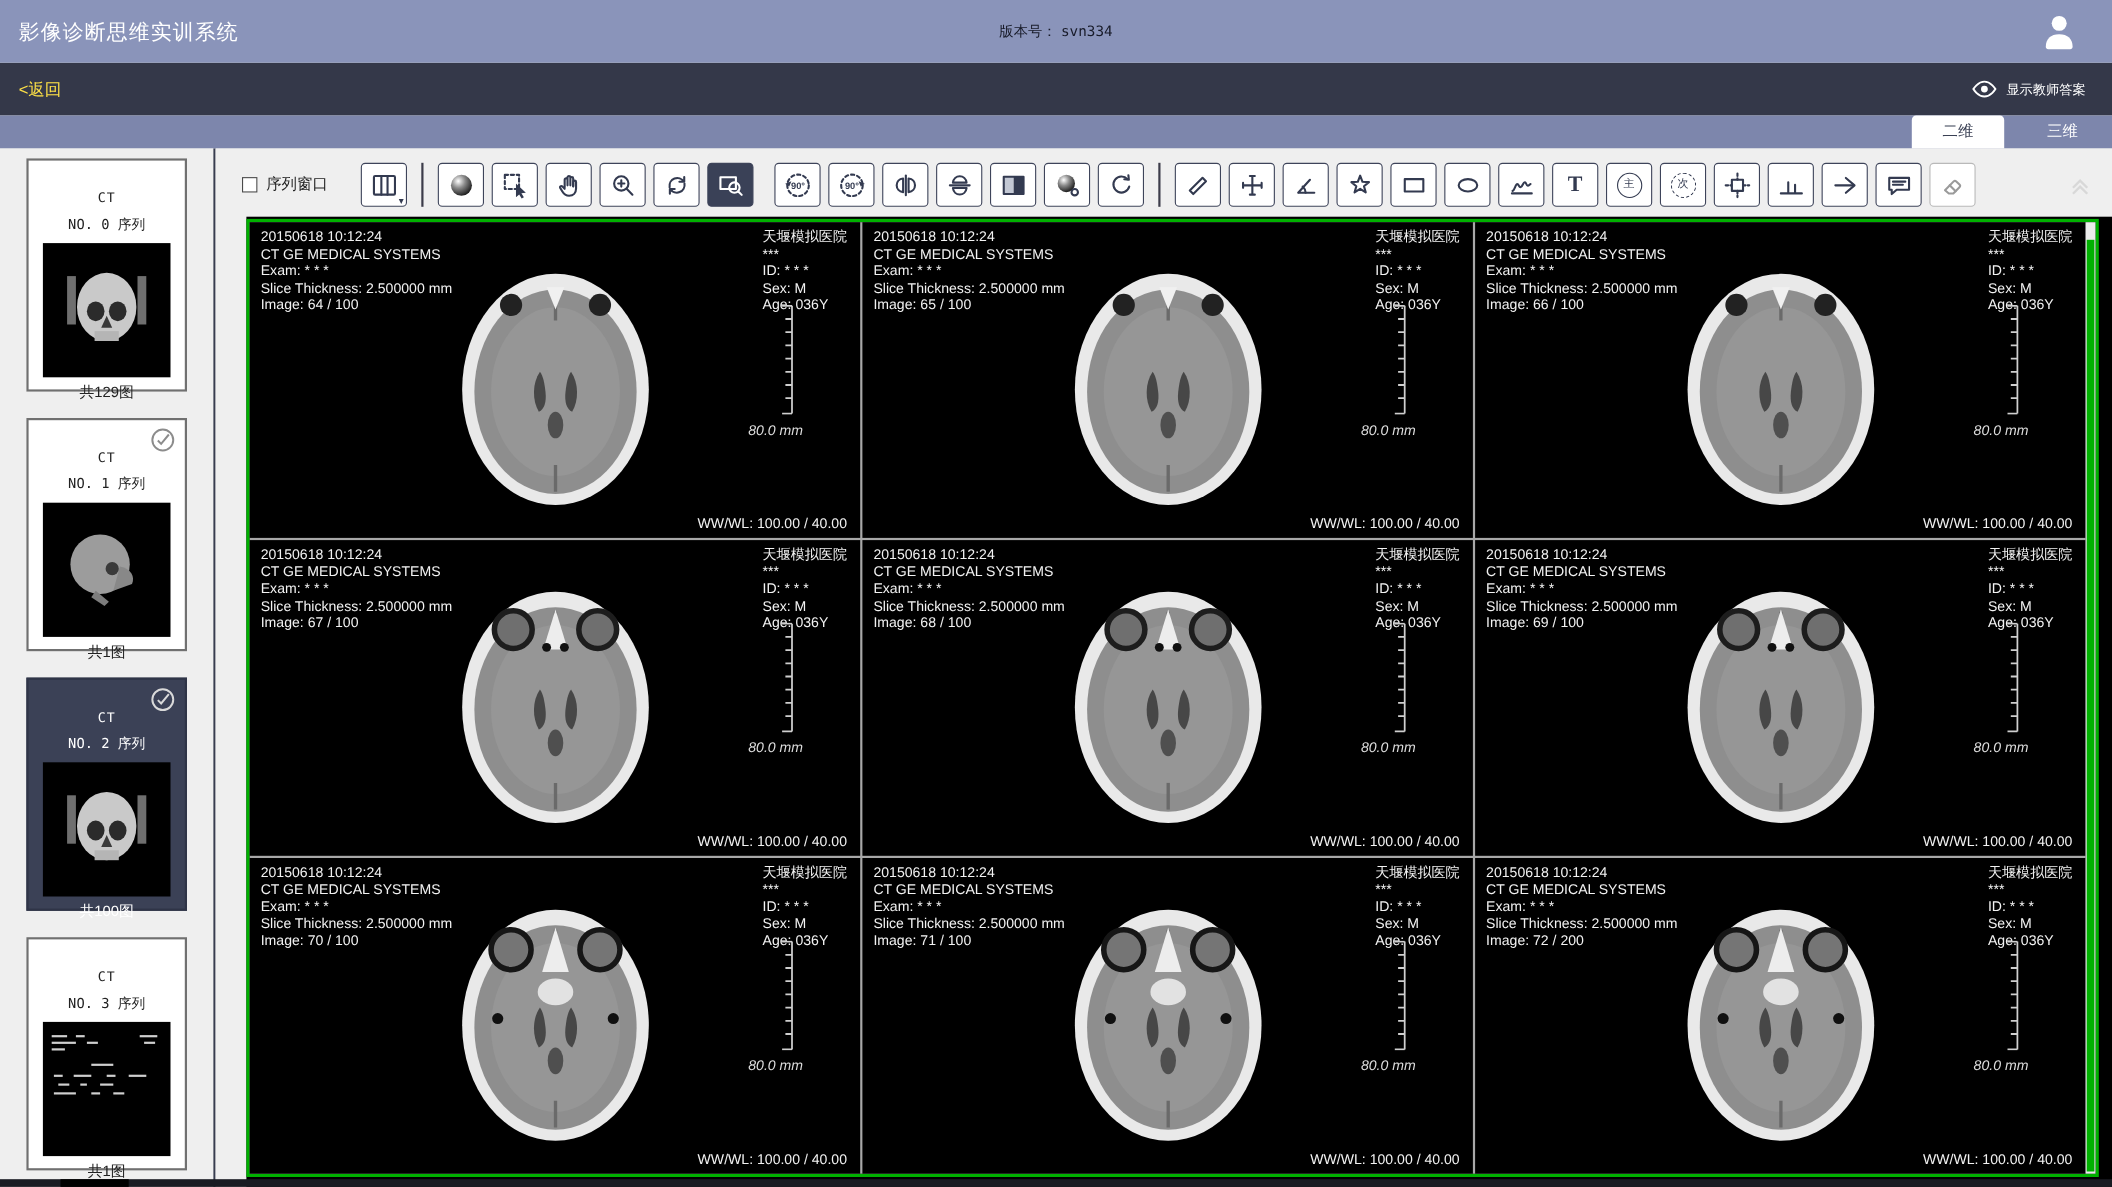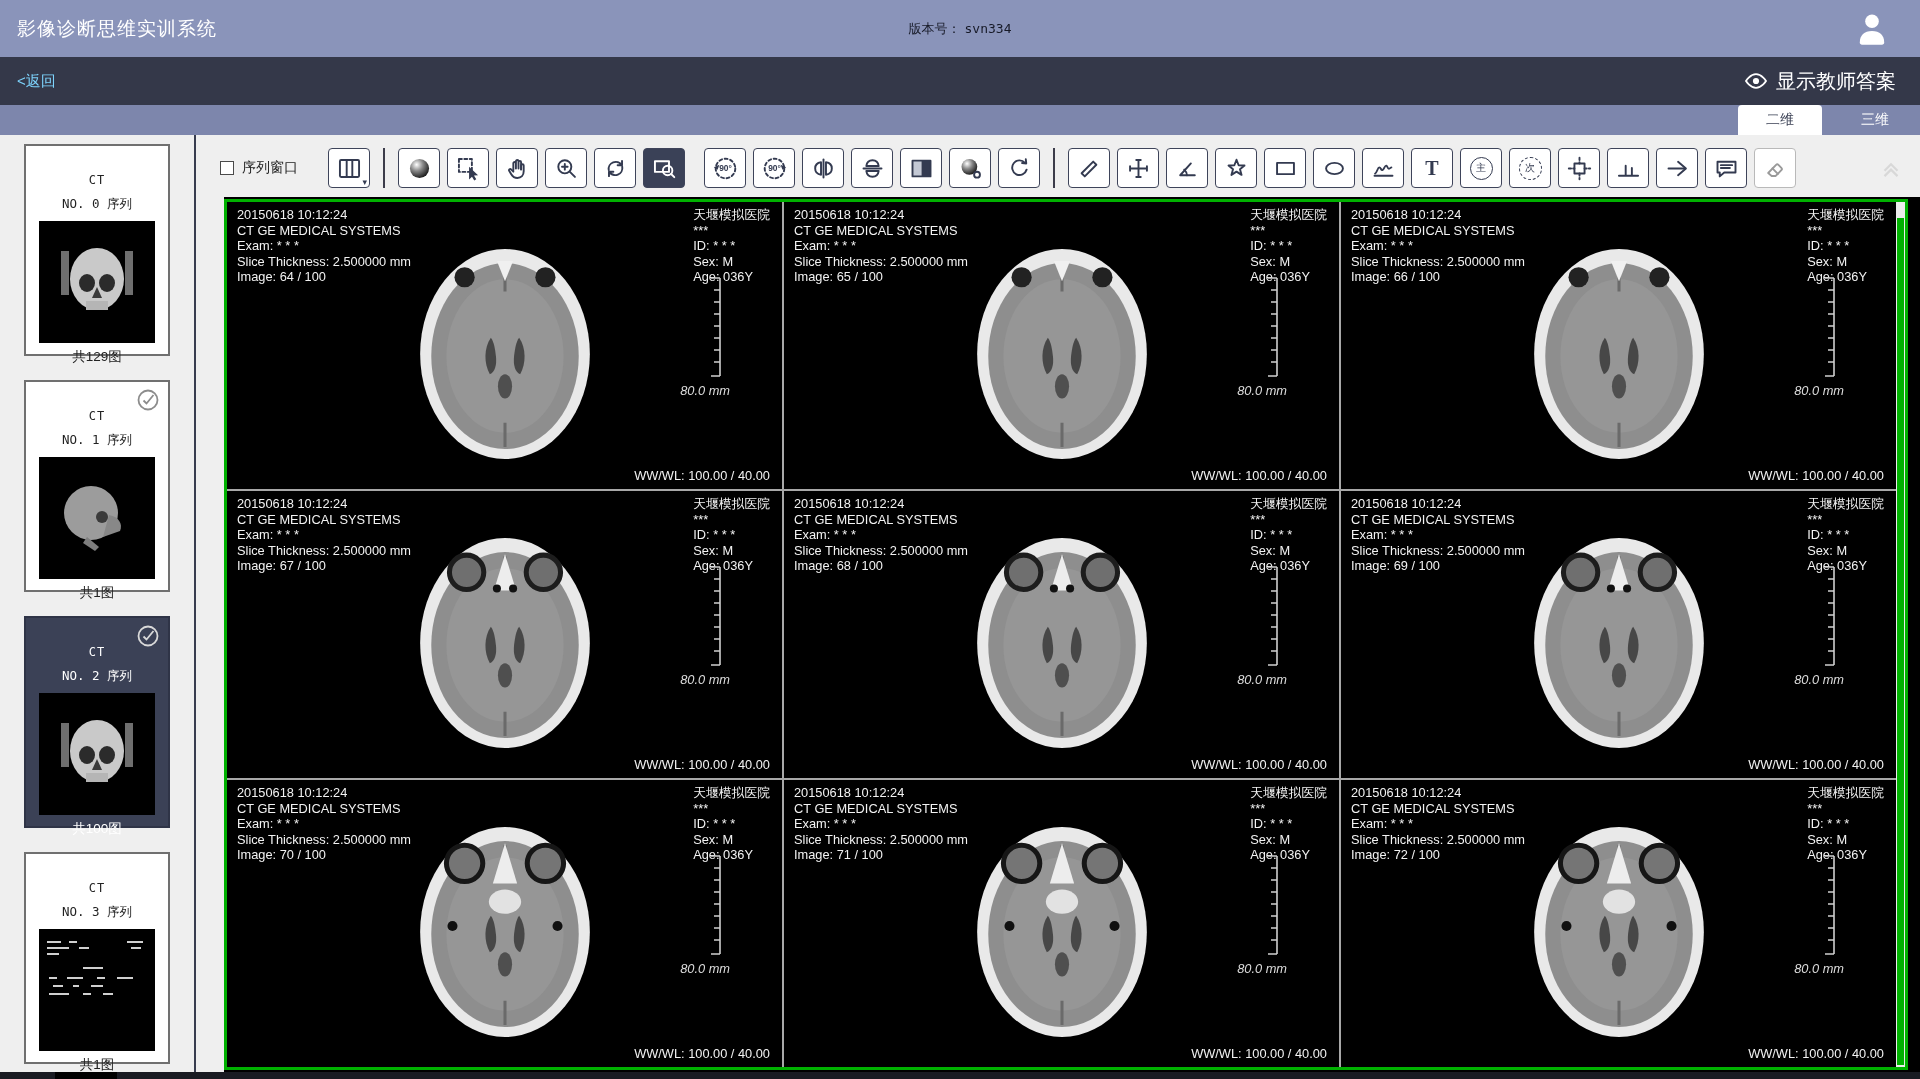--- a/index.html
+++ b/index.html
@@ -8,22 +8,22 @@
 
   
   .bar-top{height:57px;background:#8a94ba;display:flex;align-items:center;position:relative}
   .app-title{color:#fff;font-size:19px;padding-left:17px;letter-spacing:1px}
   .version{position:absolute;left:50%;transform:translateX(-50%);top:20px;font-size:13px;color:#171a28}
   .version .ver-val{font-family:"DejaVu Sans Mono",monospace;margin-left:4px;font-size:13px}
   .user-ico{position:absolute;right:28px;top:9px;width:40px;height:40px;display:flex;align-items:center;justify-content:center}
   .user-ico svg{width:38px;height:38px;fill:#fff}
 
   .bar-sub{height:48px;background:#343849;display:flex;align-items:center;justify-content:space-between;padding:0 24px 0 17px}
-  .back{color:#7dd3fc;font-size:15px;cursor:pointer}
-  .show-answer{display:flex;align-items:center;color:#fff;font-size:20px;cursor:pointer}
+  .back{color:#fde047;font-size:15px;cursor:pointer}
+  .show-answer{display:flex;align-items:center;color:#fff;font-size:12px;cursor:pointer}
   .show-answer svg{width:24px;height:24px;stroke:#fff;fill:none;stroke-width:1.8;margin-right:8px}
   .show-answer .pupil{fill:#fff;stroke:none}
 
   .tabstrip{height:30px;background:#7d86ac;display:flex;justify-content:flex-end;align-items:flex-end}
   .tab{height:30px;min-width:84px;display:flex;align-items:center;justify-content:center;font-size:14px;color:#fff;cursor:pointer;padding:0 14px}
   .tab.active{background:#fff;color:#3a4054;border-radius:4px 4px 0 0;margin-right:22px}
   .tab.t3d{min-width:62px;margin-right:14px}
 
   
   .content{display:flex;height:944px}
@@ -652,21 +652,21 @@
 
   <div class="cell">
     <svg class="ct" viewBox="0 0 220 250">
                 <use class="ct-use" href="#ct-c"></use>
               </svg>
     <div class="ol tl">
       <div>20150618 10:12:24</div>
       <div>CT GE MEDICAL SYSTEMS</div>
       <div>Exam: * * *</div>
       <div>Slice Thickness: 2.500000 mm</div>
-      <div>Image: 72 / 100</div>
+      <div>Image: 72 / 200</div>
     </div>
     <div class="ol tr">
       <div>天堰模拟医院</div>
       <div>***</div>
       <div>ID: * * *</div>
       <div>Sex: M</div>
       <div>Age: 036Y</div>
     </div>
     <svg class="ruler" viewBox="0 0 16 100" preserveAspectRatio="none">
       <path d="M14 1H5M14 1v98M14 99H5"></path>

